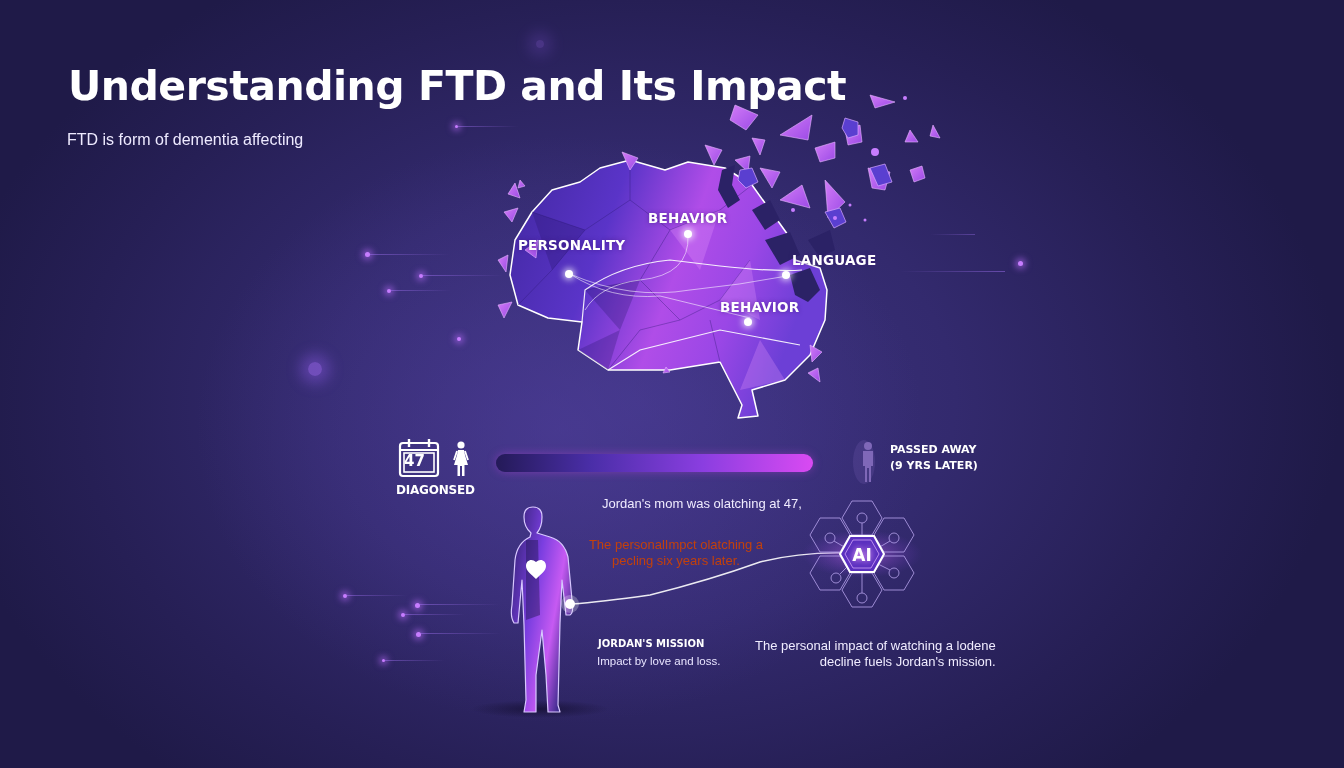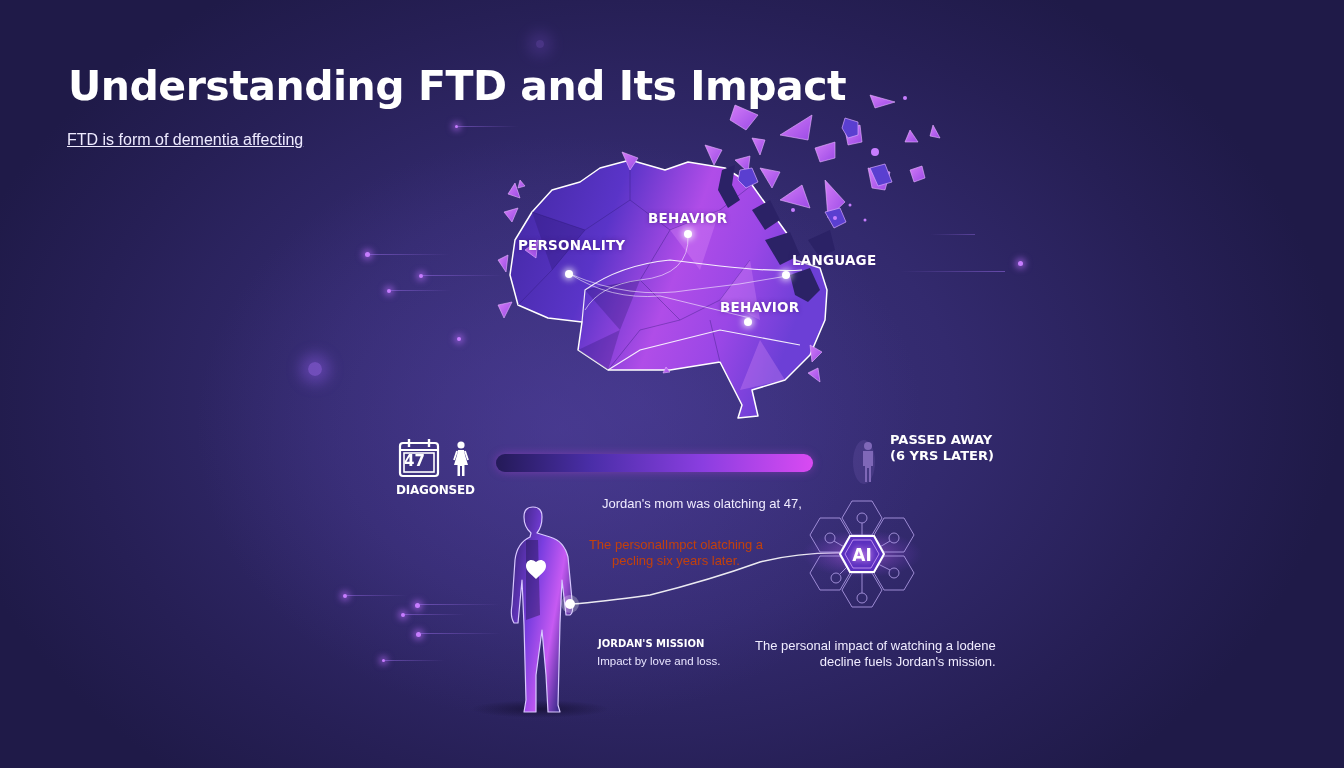--- a/index.html
+++ b/index.html
@@ -22,21 +22,20 @@
     letter-spacing: -0.5px;
     color: #ffffff;
     white-space: nowrap;
   }
   .intro {
     left: 67px; top: 130px;
     font-size: 16px;
     line-height: 20px;
     color: #eeeaff;
     width: 300px;
-    text-decoration: underline;
   }
   .intro span { display: block; white-space: nowrap; }
 
   
   .star {
     width: 5px; height: 5px; border-radius: 50%;
     background: #c77dff;
     box-shadow: 0 0 6px 3px rgba(190,110,255,0.55);
   }
   .star-line {
@@ -76,23 +75,23 @@
     color: #ffffff; letter-spacing: -0.2px;
   }
   .timeline-bar {
     left: 496px; top: 454px; width: 317px; height: 18px;
     border-radius: 9px;
     background: linear-gradient(90deg, #241a58 0%, #4a2ea8 30%, #8a3ee0 65%, #d94af2 100%);
     box-shadow: 0 0 10px rgba(217,74,242,0.35);
   }
   .passed-icon { left: 852px; top: 438px; }
   .passed-label {
-    left: 890px; top: 432px;
-    font-family: "DejaVu Sans", sans-serif;
-    font-weight: bold; font-size: 13px; line-height: 16px;
+    left: 890px; top: 442px;
+    font-family: "DejaVu Sans", sans-serif;
+    font-weight: bold; font-size: 11px; line-height: 16px;
     color: #ffffff; white-space: nowrap;
   }
   .passed-label span { display: block; }
 
   .story-1 {
     left: 602px; top: 496px;
     font-size: 13px; color: #f0ecff; white-space: nowrap;
   }
   .story-2 {
     left: 576px; top: 537px;
@@ -278,21 +277,21 @@
 
 <div class="abs timeline-bar"></div>
 
 <svg class="abs passed-icon" width="28" height="48" viewBox="0 0 28 48">
   <ellipse cx="12" cy="24" rx="11" ry="22" fill="rgba(140,110,200,0.18)"></ellipse>
   <circle cx="16" cy="8" r="4" fill="#7f68b8"></circle>
   <path d="M11,13 L21,13 L21,28 L19,28 L19,44 L17,44 L17,30 L15,30 L15,44 L13,44 L13,28 L11,28 Z" fill="#7f68b8"></path>
 </svg>
 <div class="abs passed-label">
   <span>PASSED AWAY</span>
-  <span>(6 YRS LATER)</span>
+  <span>(9 YRS LATER)</span>
 </div>
 
 <div class="abs story-1">Jordan's mom was olatching at 47,</div>
 <div class="abs story-2">
   <span>The personalImpct olatching a</span>
   <span>pecling six years later.</span>
 </div>
 
 <div class="abs shadow-floor"></div>
 <svg class="abs person-svg" width="100" height="215" viewBox="0 0 100 215">

